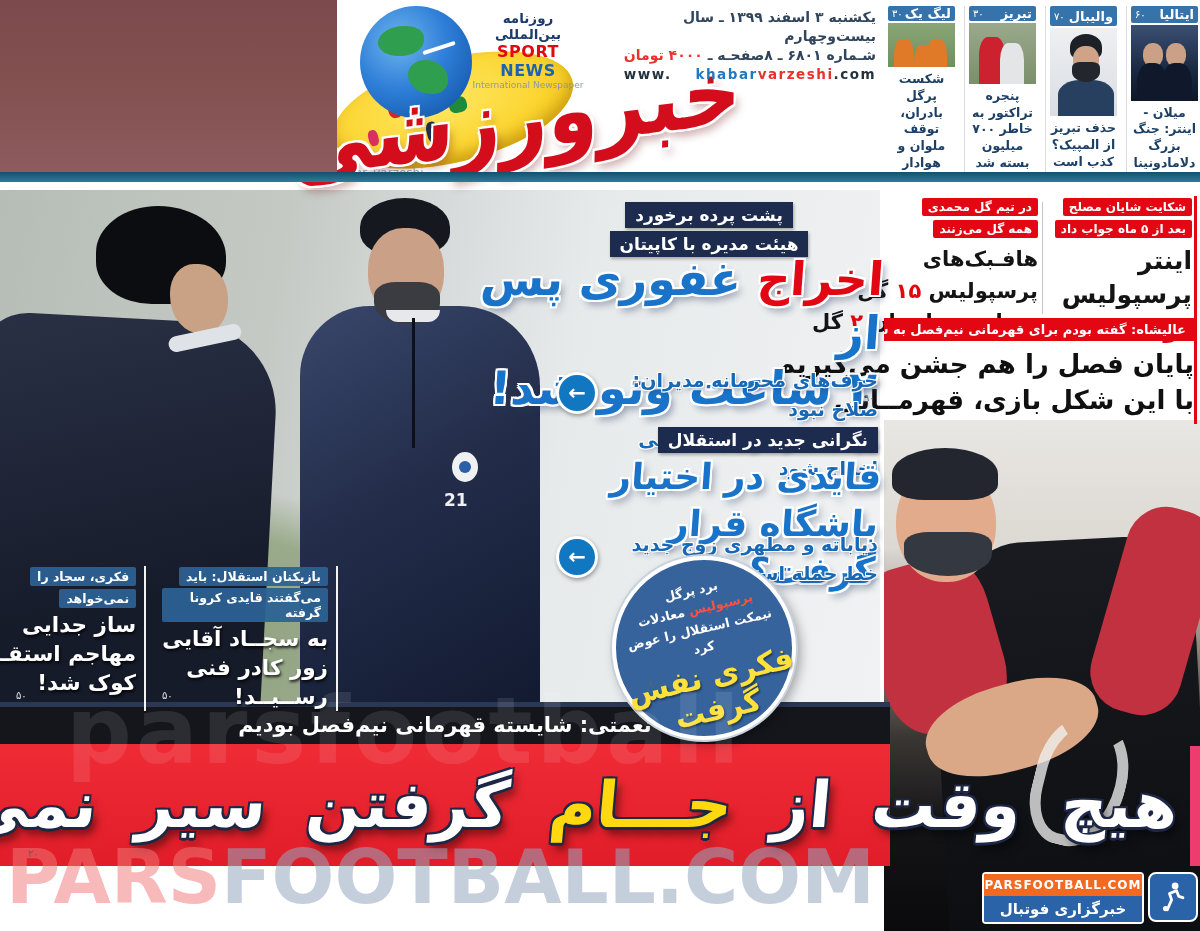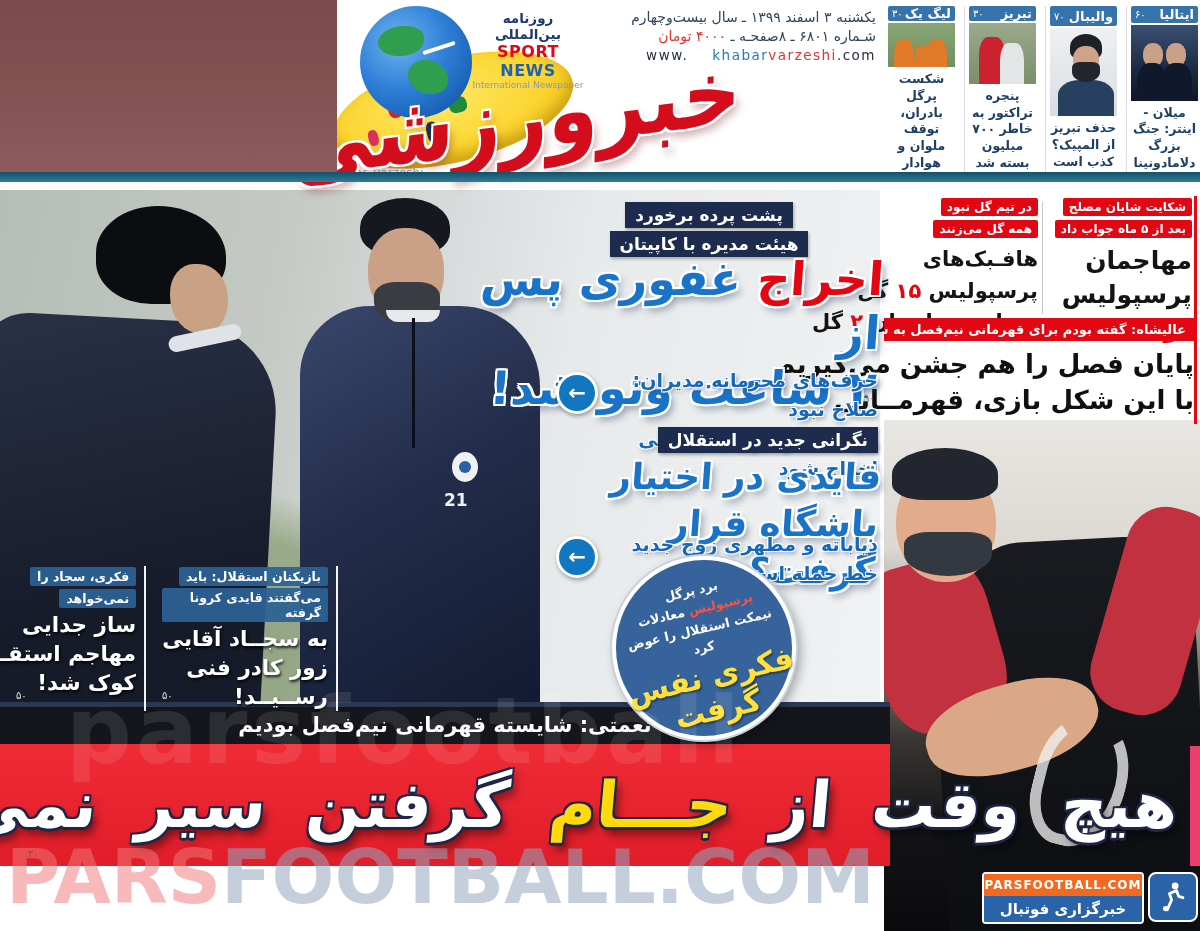--- a/index.html
+++ b/index.html
@@ -30,21 +30,21 @@
     font-size:82px; font-weight:bold; line-height:1; white-space:nowrap;
     transform:rotate(-7deg) skewX(-8deg) scaleY(1.12); transform-origin:right top;
     text-shadow:2px 2px 0 #fff,-2px -2px 0 #fff,2px -2px 0 #fff,-2px 2px 0 #fff,4px 6px 8px rgba(120,30,30,.35); }
 
   .tagline { left:468px; top:10px; width:120px; text-align:center; z-index:6; }
   .tagline-fa { font-size:13.5px; font-weight:bold; color:#1d3a6b; }
   .tagline-en { font-size:16px; font-weight:bold; letter-spacing:.5px; direction:ltr; }
   .tg-sport { color:#e30613; } .tg-news { color:#1f63b0; }
   .tagline-sub { font-size:9px; color:#8a98a6; direction:ltr; }
 
-  .dates { left:606px; top:8px; width:270px; text-align:right; z-index:6; color:#31455c; font-weight:normal; font-size:14px; line-height:19px; }
+  .dates { left:606px; top:8px; width:270px; text-align:right; z-index:6; color:#31455c; font-weight:bold; font-size:14px; line-height:19px; }
   .price { color:#e8332d; }
   .url { direction:ltr; letter-spacing:1.5px; font-size:13.5px; }
   .u-dark { color:#23303d; } .u-blue { color:#1f7ac2;padding-left:24px; } .u-red { color:#e8332d; }
 
   .social { left:340px; top:148px; font-size:12px; color:#9aa7b5; direction:ltr; z-index:3; line-height:17px; }
 
   
   .top-boxes { left:884px; top:6px; width:314px; height:166px; display:flex; gap:9px; z-index:6; }
   .tbox { flex:1; display:flex; flex-direction:column; border-left:1px solid #d9dde2; padding-left:4px; }
   .tbox:last-child { border-left:none; }
@@ -285,28 +285,28 @@
     <div class="rp-glyph"></div>
   </div>
 
   <div class="abs red-rule"></div>
   <div class="abs col-div"></div>
 
   <div class="abs art art1">
     <div><span class="kick-red">شکایت شایان مصلح</span></div>
     <div><span class="kick-red">بعد از ۵ ماه جواب داد</span></div>
     <div class="art-h">
-      <div>مهاجمان</div>
+      <div>اینتر</div>
       <div>پرسپولیس</div>
       <div><span class="red-t">دوقفله</span><span> شد</span></div>
     </div>
   </div>
 
   <div class="abs art art2">
-    <div><span class="kick-red">در تیم گل نبود</span></div>
+    <div><span class="kick-red">در تیم گل محمدی</span></div>
     <div><span class="kick-red">همه گل می‌زنند</span></div>
     <div class="art-h">
       <div>هافـبک‌های</div>
       <div><span>پرسپولیس </span><span class="red-t">۱۵</span><span> گل</span></div>
       <div><span>زده‌اند، مهاجمان </span><span class="red-t">۲</span><span> گل</span></div>
     </div>
   </div>
 
   <div class="abs alishah">عالیشاه: گفته بودم برای قهرمانی نیم‌فصل به سیرجان می‌رویم</div>
   <div class="abs black-h">

